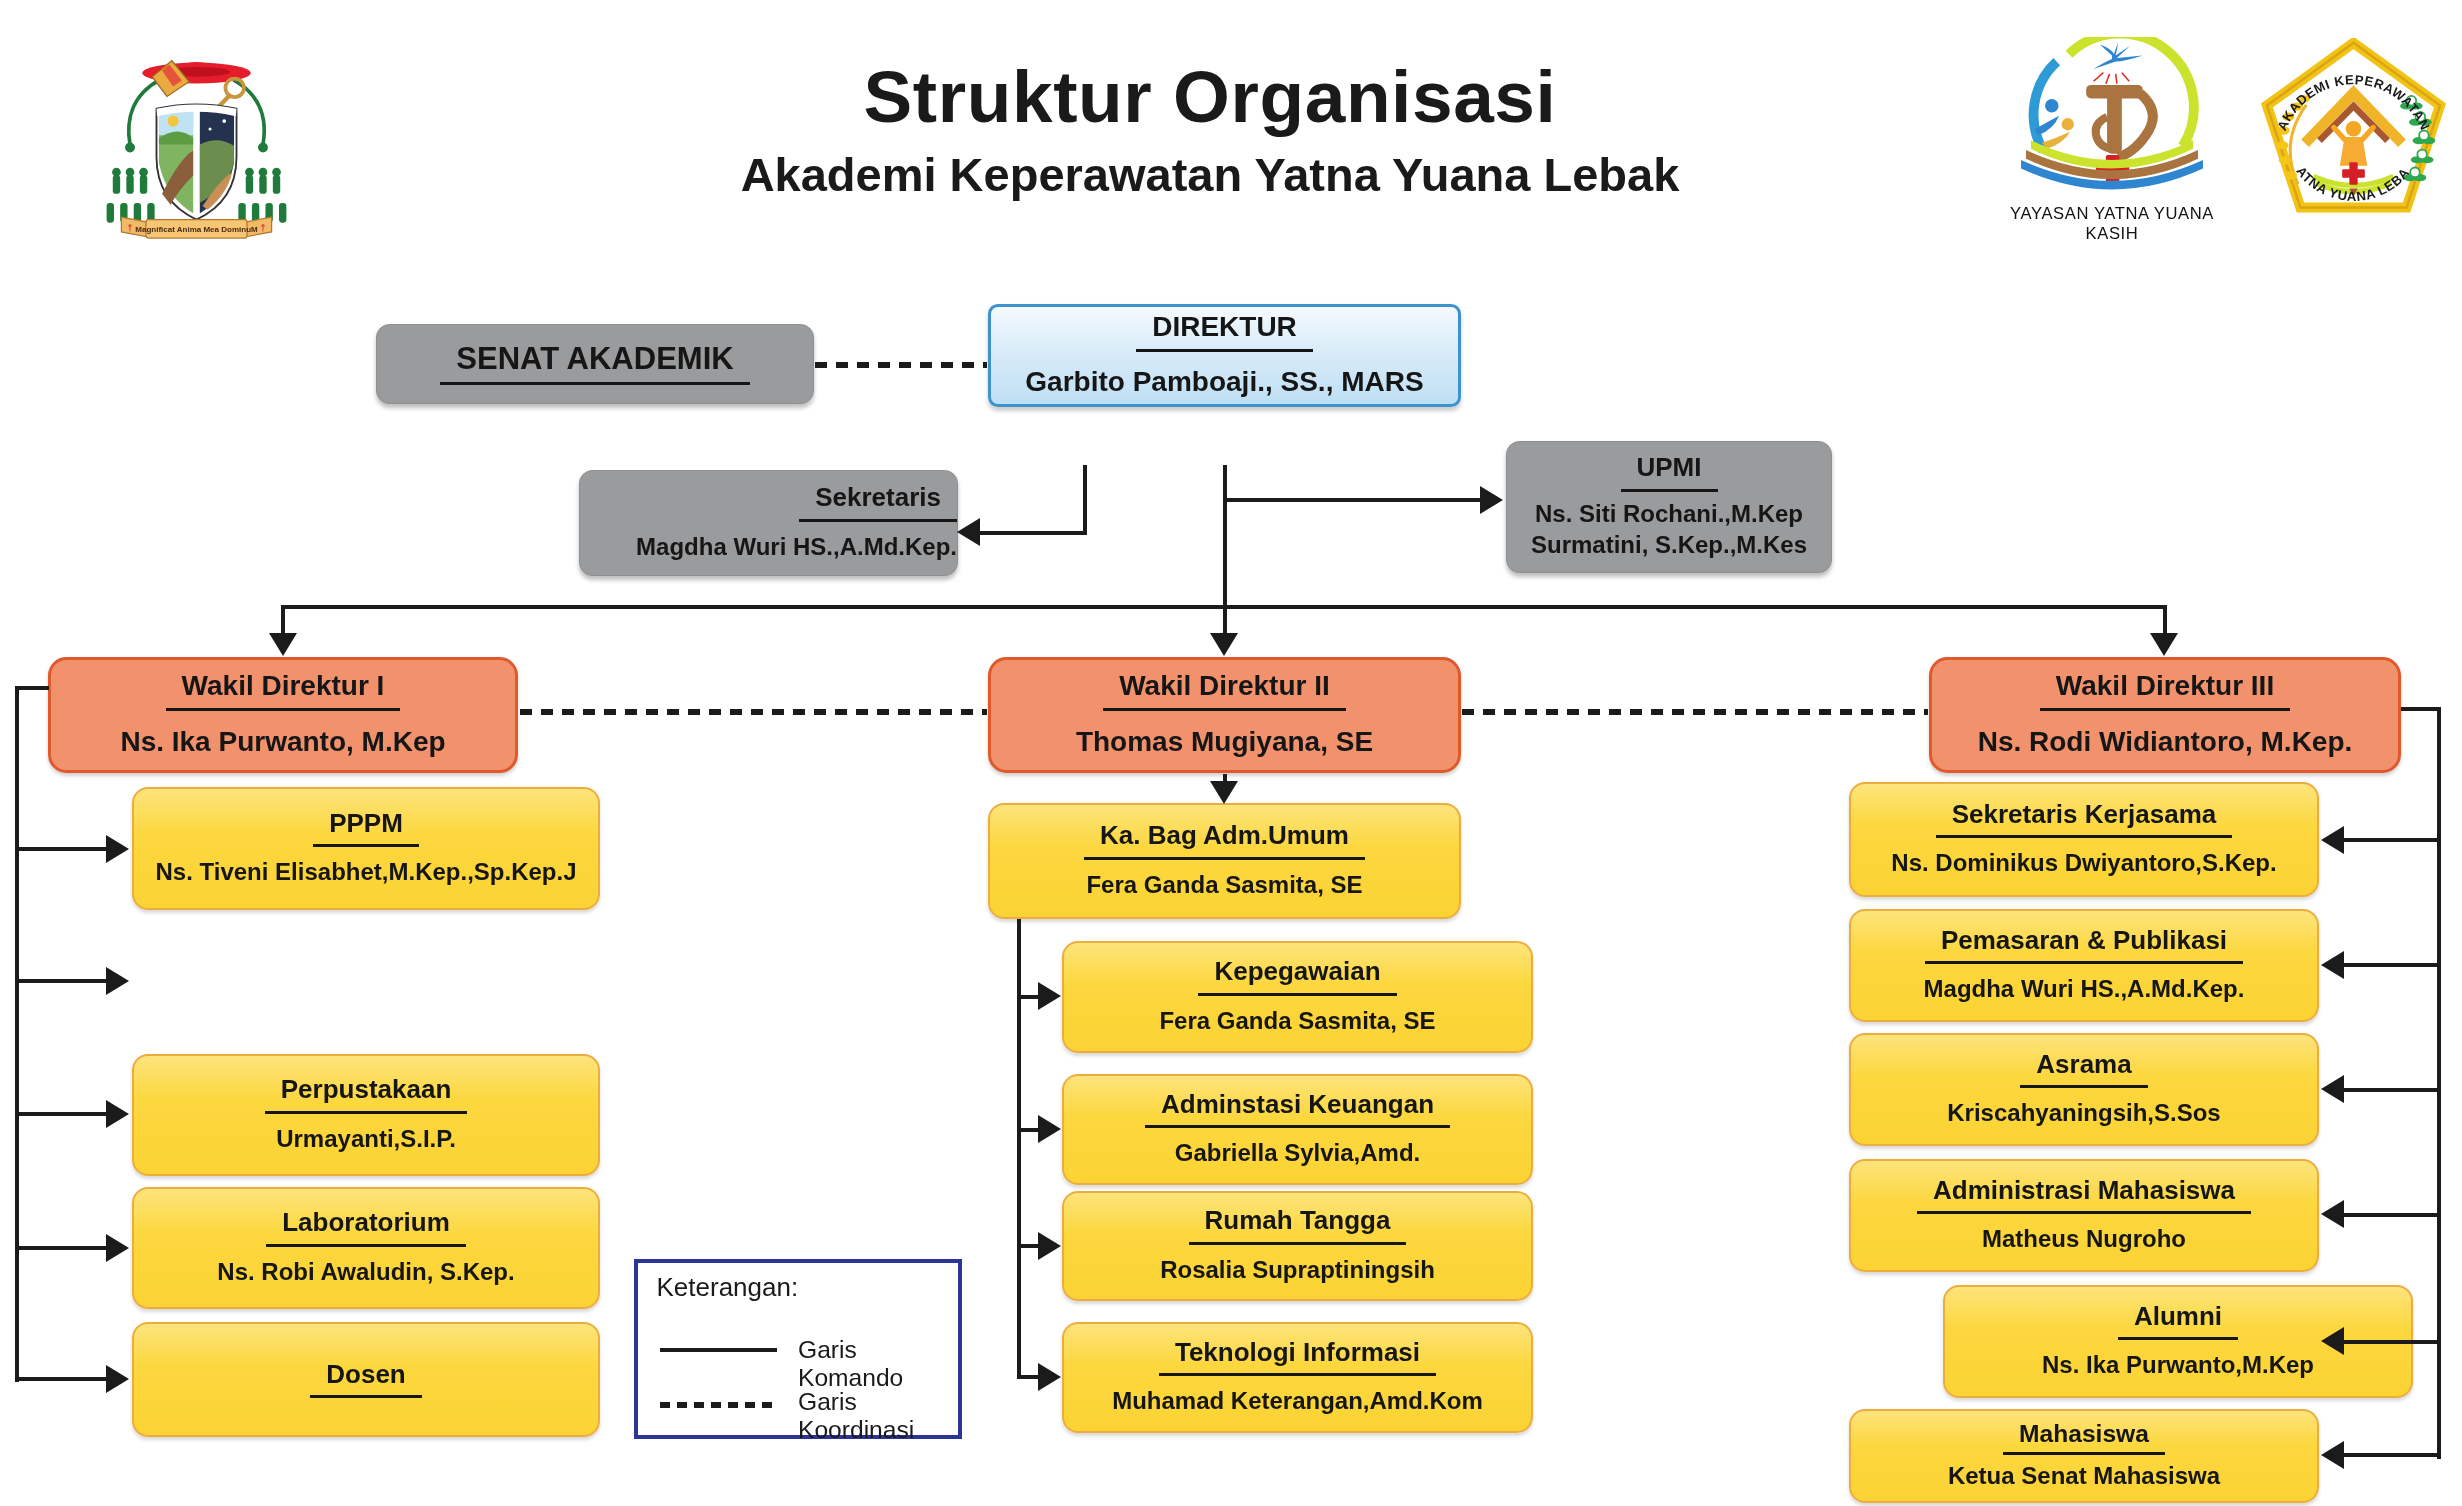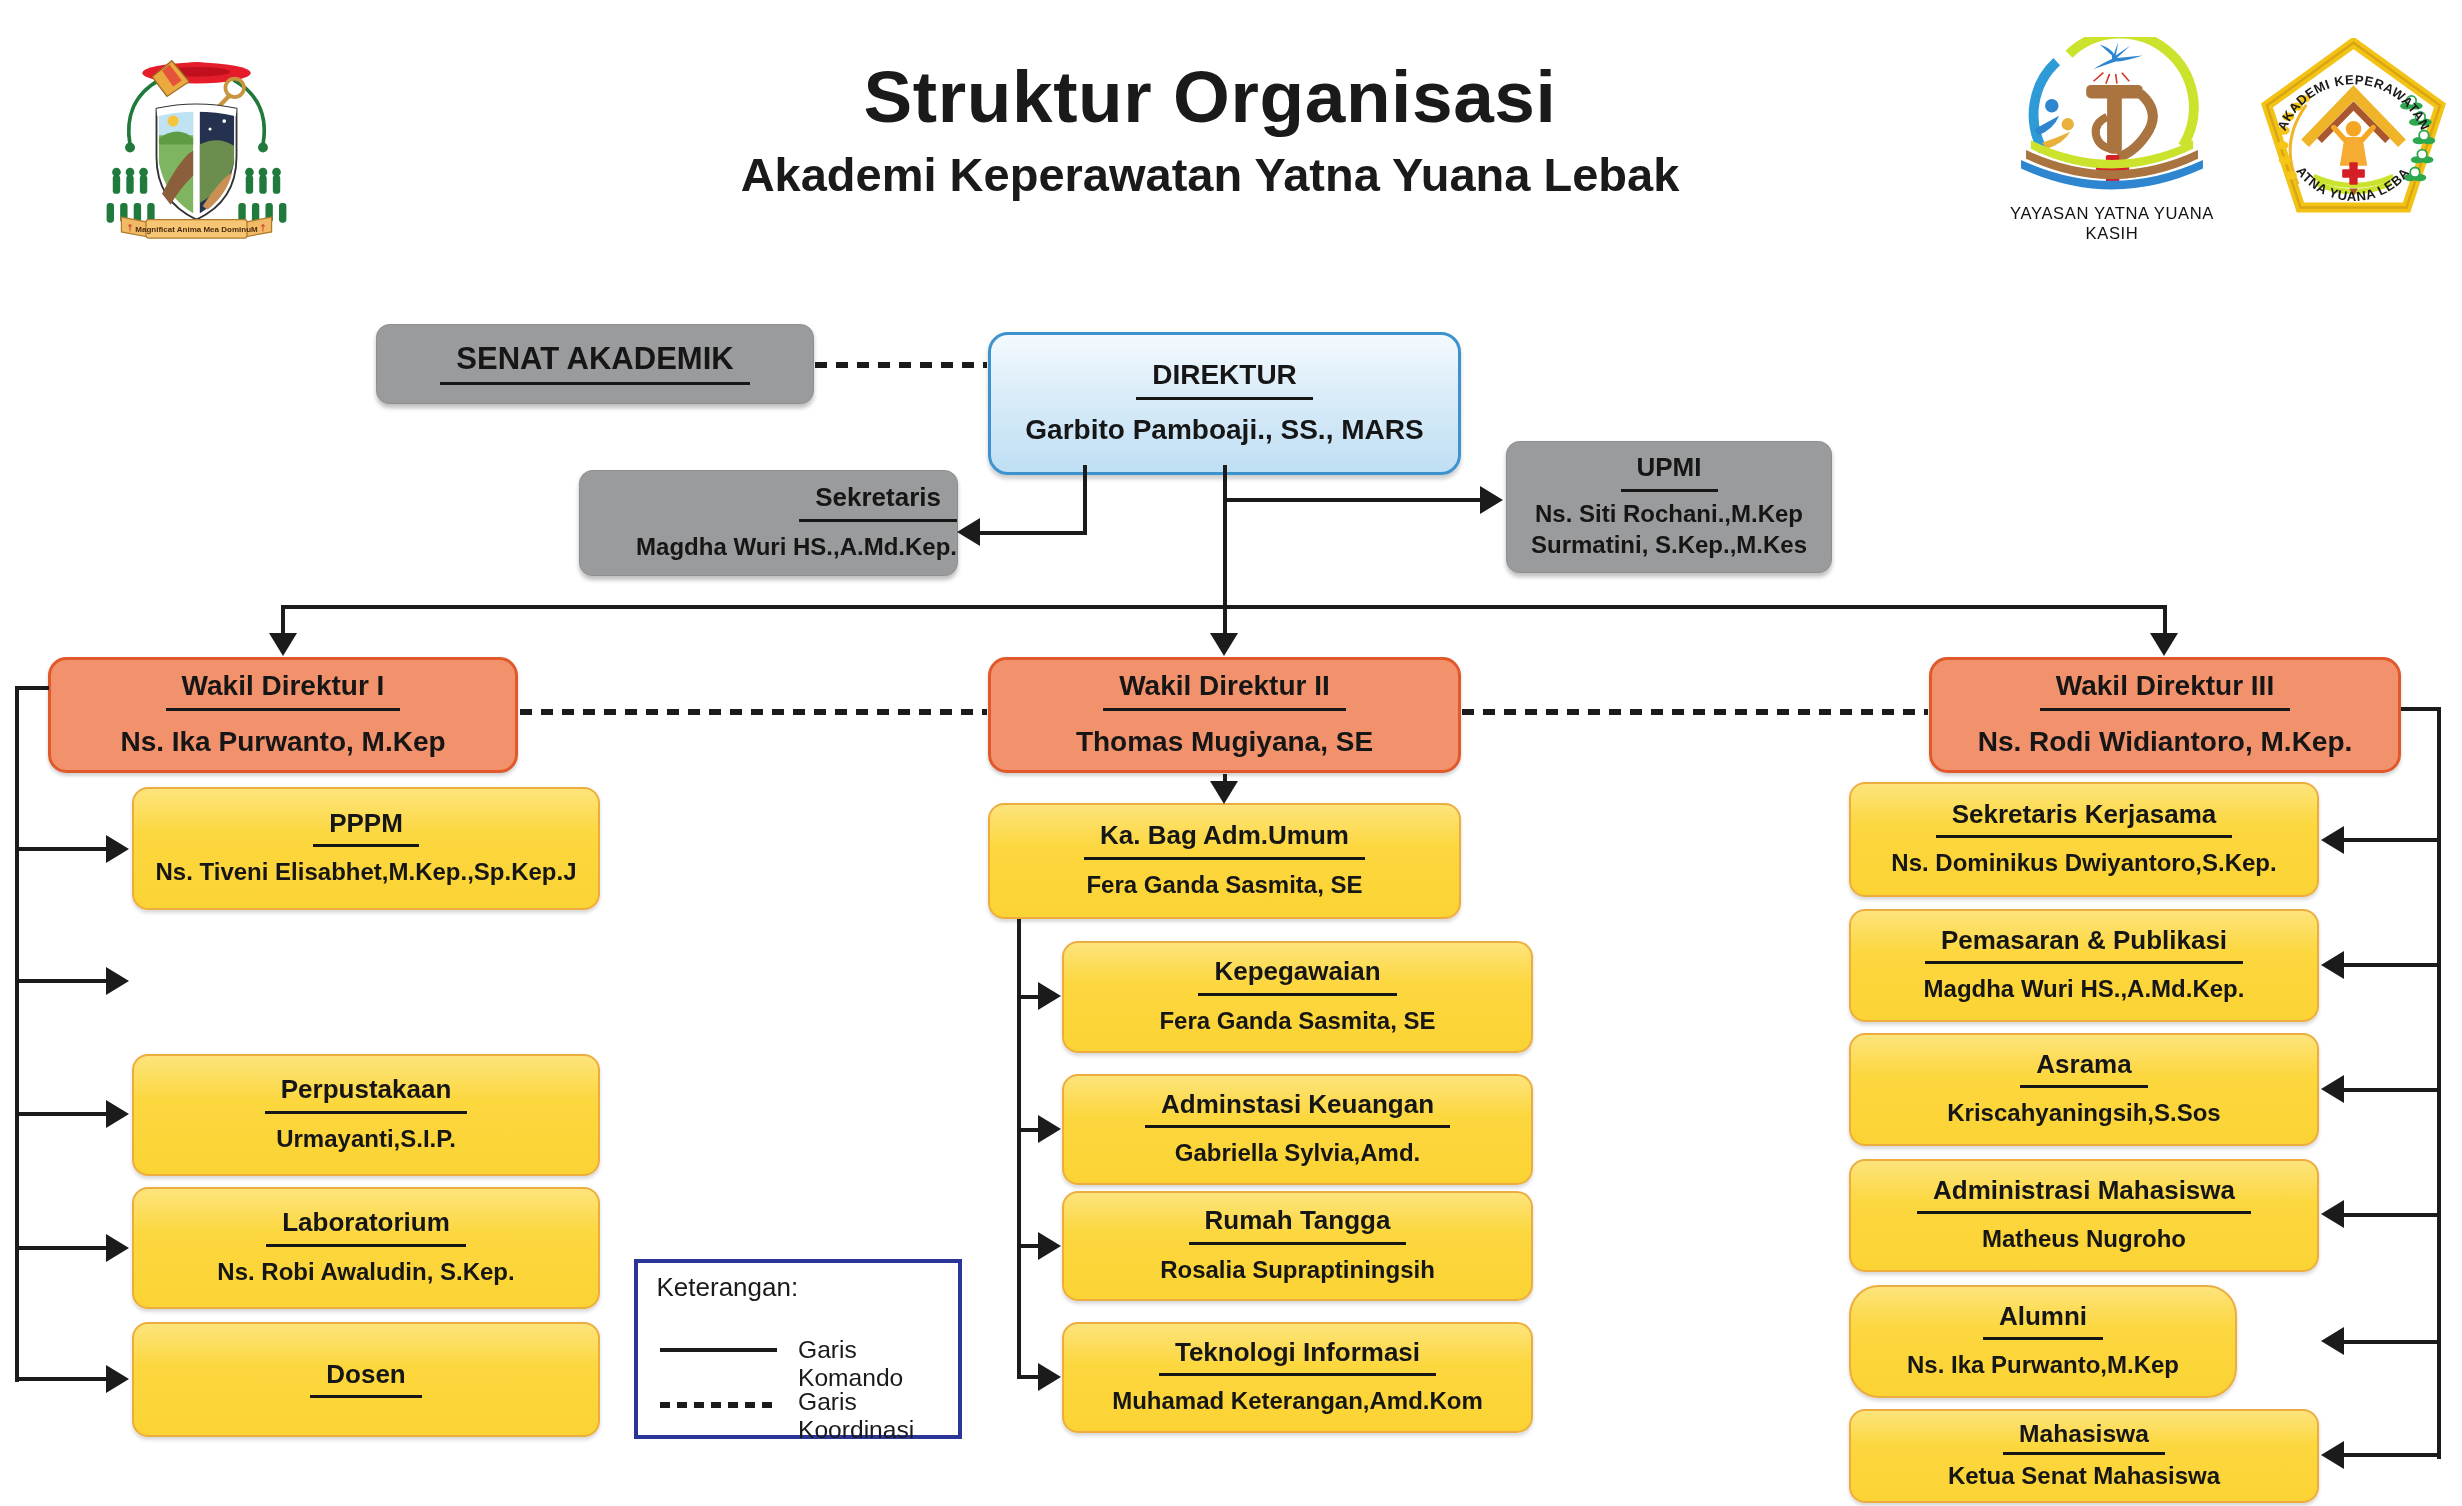--- a/index.html
+++ b/index.html
@@ -228,21 +228,21 @@
       <text font-size="22" font-weight="bold" fill="#1a1a1a" letter-spacing="1">
         <textPath href="#arcBottom" startOffset="50%" text-anchor="middle">YATNA YUANA LEBAK</textPath>
       </text>
     </svg>
   </div>
 
   <div class="node gray senat" style="left:376px;top:324px;width:438px;height:80px;">
     <div class="t"><span class="u">SENAT AKADEMIK</span></div>
   </div>
 
-  <div class="node blue big" style="left:988px;top:332px;width:473px;height:143px;border-radius:20px;">
+  <div class="node blue big" style="left:988px;top:304px;width:473px;height:103px;">
     <div class="t"><span class="u">DIREKTUR</span></div>
     <div class="n">Garbito Pamboaji., SS., MARS</div>
   </div>
 
   <div class="node gray" style="left:579px;top:470px;width:379px;height:106px;align-items:flex-end;">
     <div class="t"><span class="u">Sekretaris</span></div>
     <div class="n">Magdha Wuri HS.,A.Md.Kep.</div>
   </div>
 
   <div class="node gray" style="left:1506px;top:441px;width:326px;height:132px;">
@@ -310,21 +310,21 @@
     <div class="n">Magdha Wuri HS.,A.Md.Kep.</div>
   </div>
   <div class="node yellow" style="left:1849px;top:1033px;width:470px;height:113px;">
     <div class="t"><span class="u">Asrama</span></div>
     <div class="n">Kriscahyaningsih,S.Sos</div>
   </div>
   <div class="node yellow" style="left:1849px;top:1159px;width:470px;height:113px;align-items:center;">
     <div class="t"><span class="u">Administrasi Mahasiswa</span></div>
     <div class="n">Matheus Nugroho</div>
   </div>
-  <div class="node yellow" style="left:1849px;top:1285px;width:388px;height:113px;border-radius:30px;">
+  <div class="node yellow" style="left:1943px;top:1285px;width:470px;height:113px;">
     <div class="t"><span class="u">Alumni</span></div>
     <div class="n">Ns. Ika Purwanto,M.Kep</div>
   </div>
   <div class="node yellow" style="left:1849px;top:1409px;width:470px;height:94px;">
     <div class="t" style="font-size:24.6px;"><span class="u" style="padding-bottom:4.9px;">Mahasiswa</span></div>
     <div class="n" style="margin-top:6.2px;">Ketua Senat Mahasiswa</div>
   </div>
 
   <div class="dot" style="left:815px;top:362px;width:172px;"></div>
   <div class="dot" style="left:520px;top:709px;width:467px;"></div>

